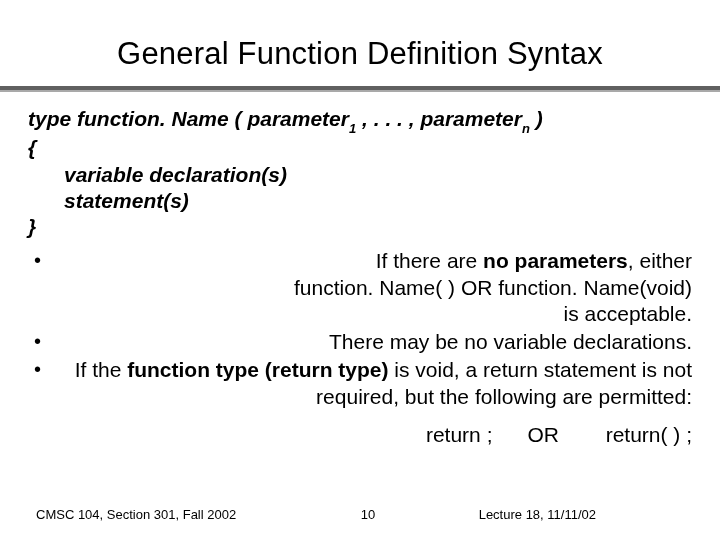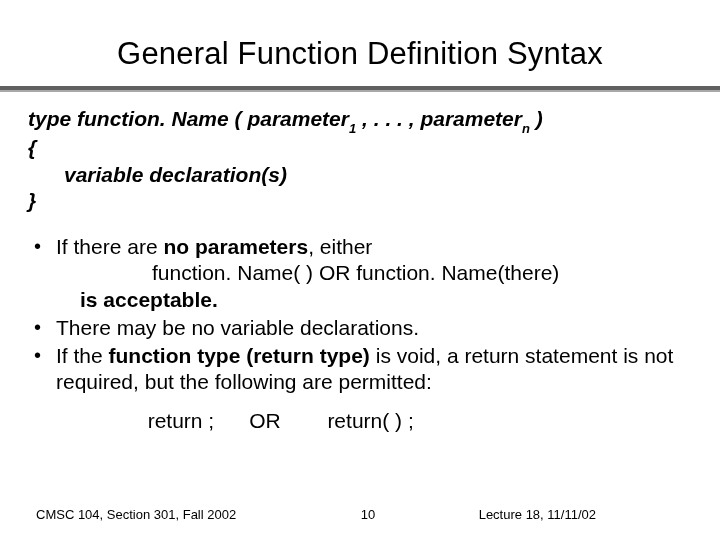--- a/index.html
+++ b/index.html
@@ -32,37 +32,38 @@
     margin: 0 0 14px 0;
   }
   .body {
     padding: 0 28px 0 28px;
     font-size: 21px;
     line-height: 1.25;
   }
   .syntax {
     font-weight: bold;
     font-style: italic;
-    margin-bottom: 20px;
+    margin-bottom: 8px;
   }
   .syntax .line1 { white-space: nowrap; }
   .syntax .sub {
     font-size: 0.62em;
     vertical-align: sub;
     font-style: italic;
     position: relative;
     top: 0.15em;
   }
   .syntax .indent {
     margin-left: 36px;
   }
   ul.bullets {
     list-style: none;
     margin: 8px 0 0 0;
     padding: 0;
+    text-align: right;
   }
   ul.bullets > li {
     position: relative;
     padding-left: 28px;
     margin-bottom: 2px;
   }
   ul.bullets > li::before {
     content: "•";
     position: absolute;
     left: 6px;
@@ -70,21 +71,20 @@
     font-size: 20px;
     line-height: 1.25;
   }
   .center-indent {
     display: block;
     padding-left: 96px;
   }
   .small-indent {
     display: block;
     padding-left: 24px;
-    font-weight: bold;
   }
   .ret-line {
     display: block;
     padding-left: 80px;
     white-space: pre;
     margin-top: 12px;
   }
   .footer {
     position: absolute;
     bottom: 18px;
@@ -117,27 +117,28 @@
         <span> </span>
         <span>function. Name</span>
         <span> ( </span>
         <span>parameter</span><span class="sub">1</span>
         <span>, . . . , </span>
         <span>parameter</span><span class="sub">n</span>
         <span> )</span>
       </div>
       <div>{</div>
       <div class="indent">variable declaration(s)</div>
+      <div class="indent">statement(s)</div>
       <div>}</div>
     </div>
 
     <ul class="bullets">
       <li>
         <span>If there are </span><b>no parameters</b><span>, either</span>
-        <span class="center-indent">function. Name( )   OR   function. Name(there)</span>
+        <span class="center-indent">function. Name( )   OR   function. Name(void)</span>
         <span class="small-indent"> is acceptable.</span>
       </li>
       <li>There may be no variable declarations.</li>
       <li>
         <span>If the </span><b>function type (return type)</b><span> is void, a return statement is not required, but the following are permitted:</span>
         <span class="ret-line">  return ;      OR        return( ) ;</span>
       </li>
     </ul>
 
   </div>

